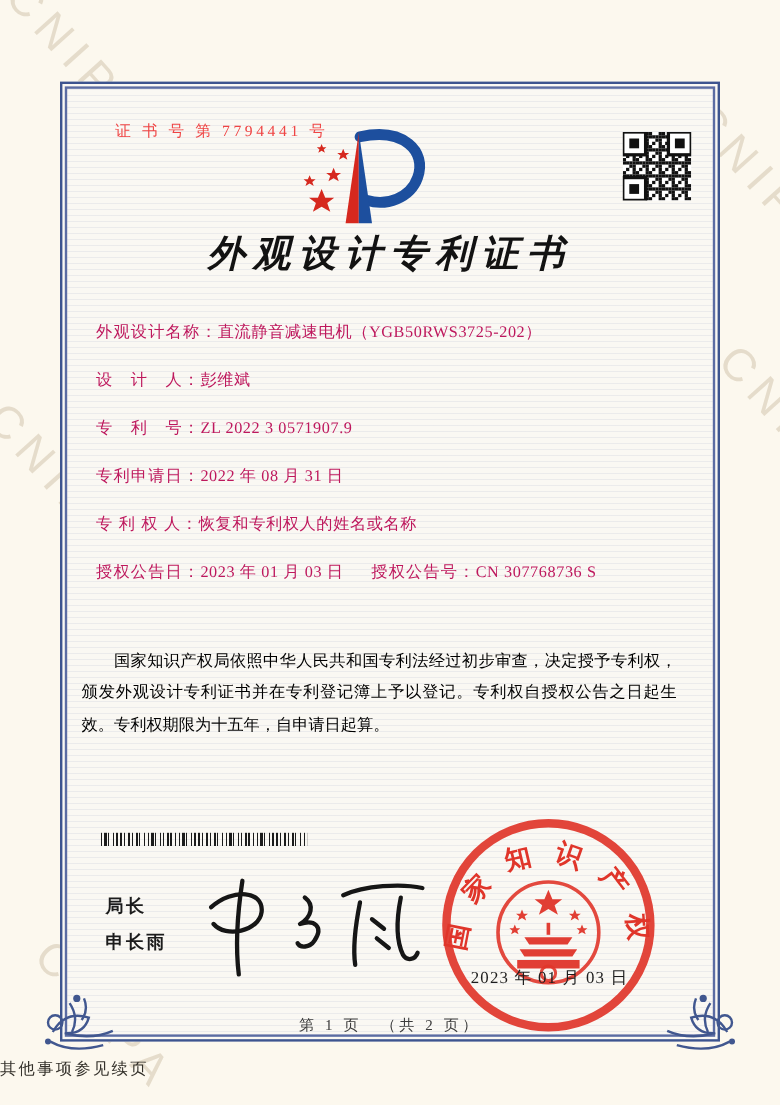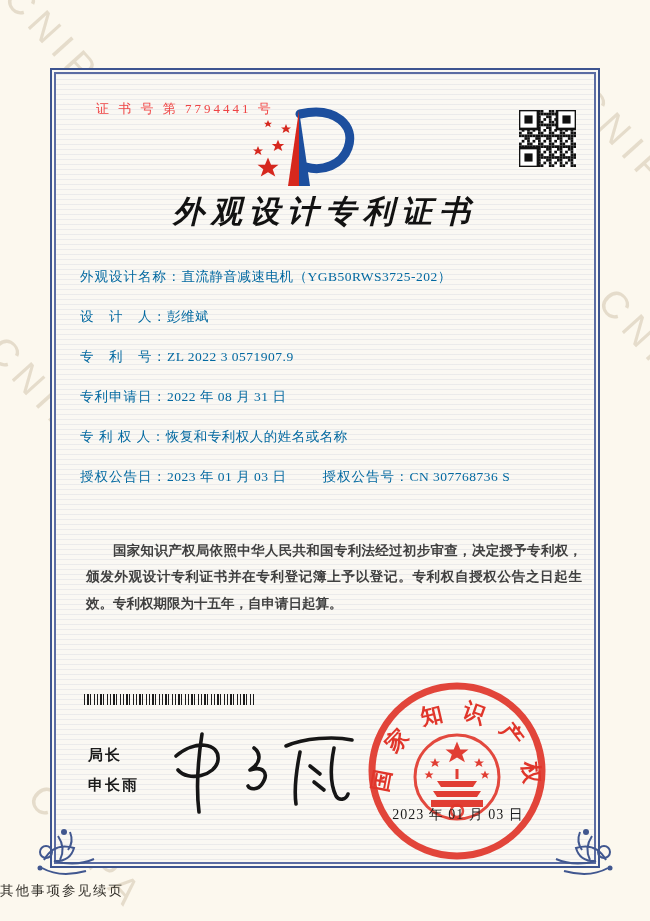--- a/index.html
+++ b/index.html
@@ -34,28 +34,28 @@
     position:absolute;left:96px;top:100px;
     font-size:13px;letter-spacing:3px;color:#ef4444;
   }
   .logo{position:absolute;left:234px;top:104px;width:134px;height:88px;}
   .qr{position:absolute;left:519px;top:110px;width:57px;height:57px;background:#fff;}
   .title{
     position:absolute;left:0;top:191px;width:100%;
     text-align:center;font-size:31px;font-weight:700;
     letter-spacing:7px;color:#121212;font-style:italic;
   }
-  .fields{position:absolute;left:80px;top:269px;width:500px;font-size:13.5px;color:#0369a1;}
+  .fields{position:absolute;left:80px;top:269px;width:500px;font-size:13.5px;color:#be185d;}
   .field-row{height:26.5px;line-height:15px;margin-bottom:13.5px;white-space:nowrap;}
   .f-label{letter-spacing:1px;}
   .f-value{letter-spacing:0.5px;}
-  .f-label2{margin-left:36px;letter-spacing:1px;}
+  .f-label2{margin-left:23px;letter-spacing:1px;}
   .paras{
-    position:absolute;left:86px;top:538px;width:496px;
-    font-size:13.5px;line-height:1.95;color:#404040;text-align:justify;font-weight:bold;
+    position:absolute;left:68px;top:538px;width:496px;
+    font-size:13.5px;line-height:1.95;color:#000000;text-align:justify;
   }
   .paras p{margin:0;text-indent:2em;}
   .barcode{
     position:absolute;left:84px;top:694px;width:172px;height:11px;
     background:
       repeating-linear-gradient(90deg,
         #1c1c1c 0 1px, transparent 1px 3px,
         #1c1c1c 3px 5px, transparent 5px 6px,
         #1c1c1c 6px 7px, transparent 7px 10px,
         #1c1c1c 10px 11px, transparent 11px 13px);
@@ -381,20 +381,21 @@
           <path d="M70,100 L110,100 L106,106 L74,106 Z"></path>
           <path d="M66,110 L114,110 L110,116 L70,116 Z"></path>
           <path d="M64,119 L116,119 L116,126 L64,126 Z"></path>
           <rect x="88.5" y="88" width="3" height="10"></rect>
         </g>
         <circle cx="90" cy="130" r="6" fill="none" stroke="#e0352a" stroke-width="2.5" opacity="0.9"></circle>
       </g>
     </svg>
     <div class="seal-date">2023 年 01 月 03 日</div>
 
+    <div class="page-indicator">第 1 页　（共 2 页）</div>
   </div>
 
   <svg class="ornament bl" viewBox="0 0 84 58">
     <g fill="none" stroke="#41578f" stroke-width="2">
       <circle cx="12" cy="28" r="6"></circle>
       <path d="M10,36 q10,-18 30,-12 q-4,14 -20,13 q22,6 40,-2"></path>
       <path d="M8,44 q18,10 44,3"></path>
       <path d="M24,12 q8,12 2,24"></path>
       <path d="M36,8 q4,10 -2,18"></path>
       <circle cx="30" cy="8" r="3" fill="#41578f" stroke="none"></circle>

